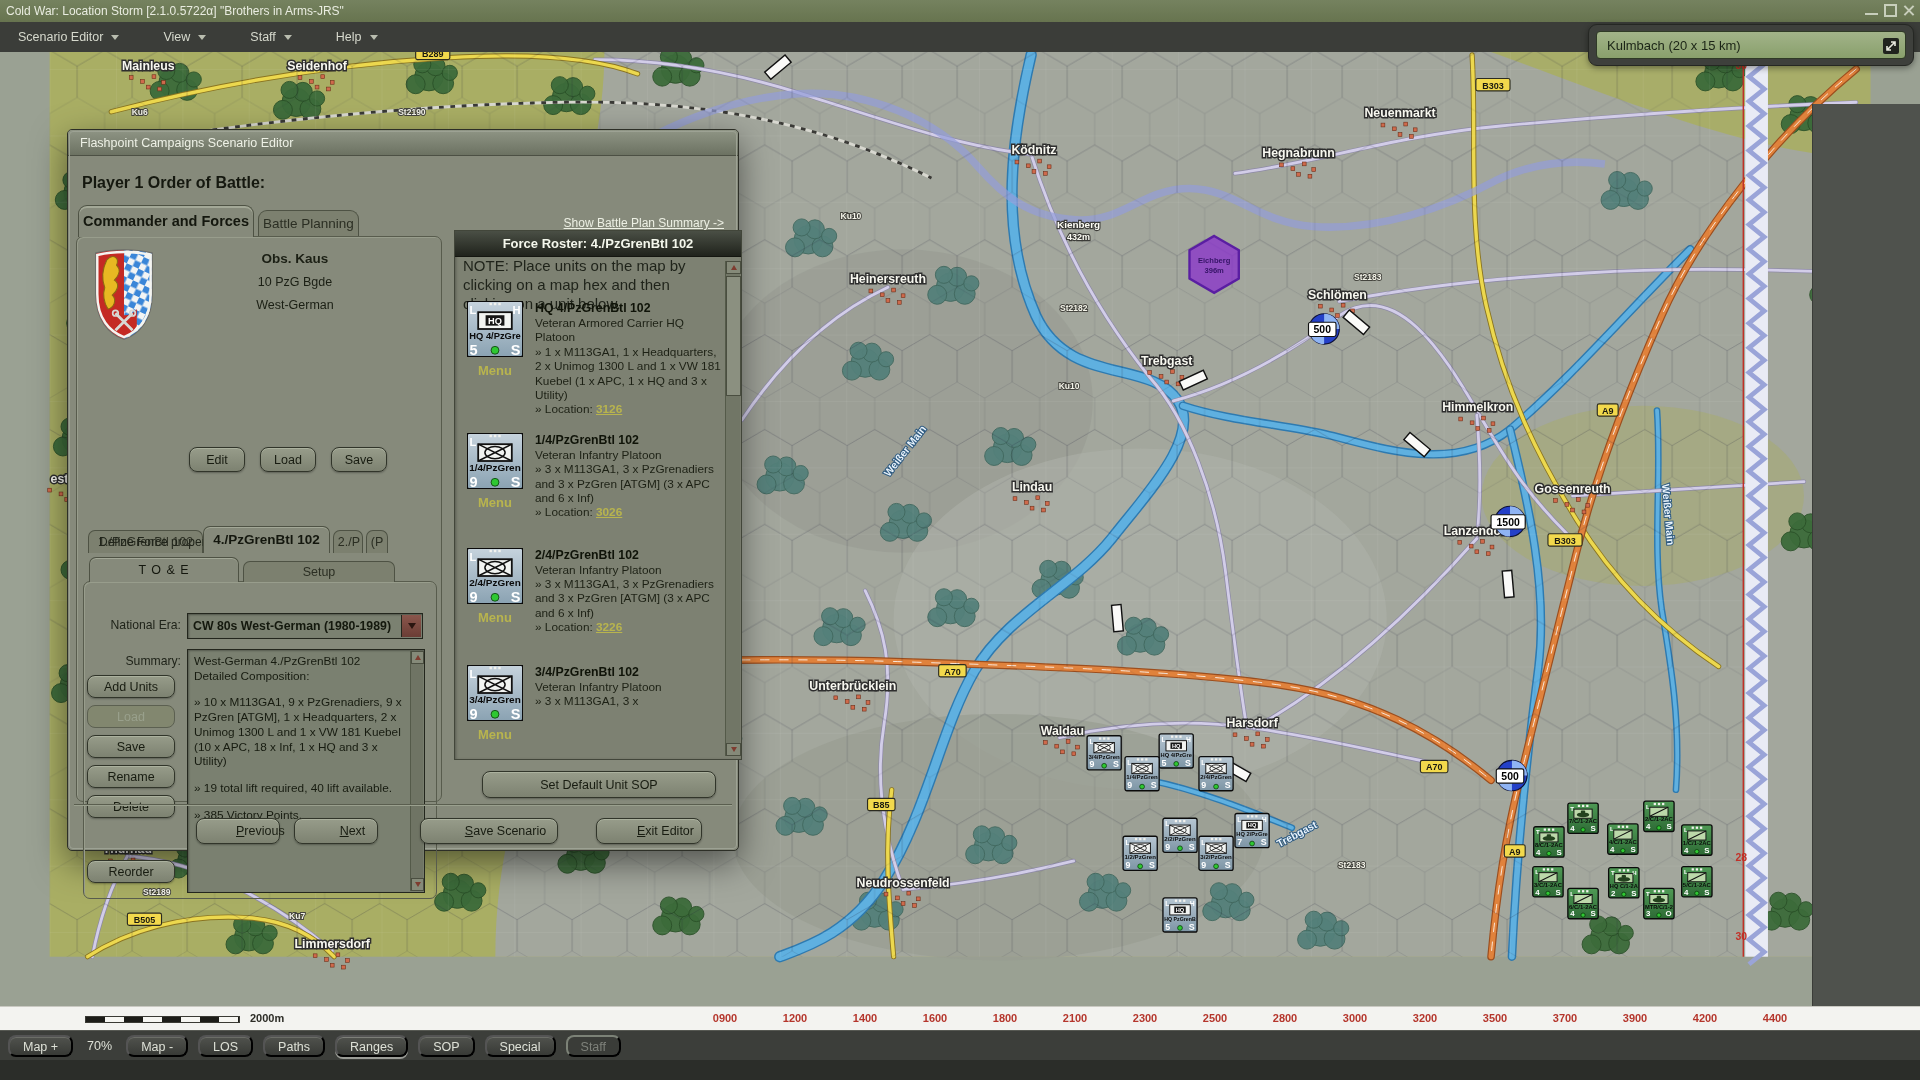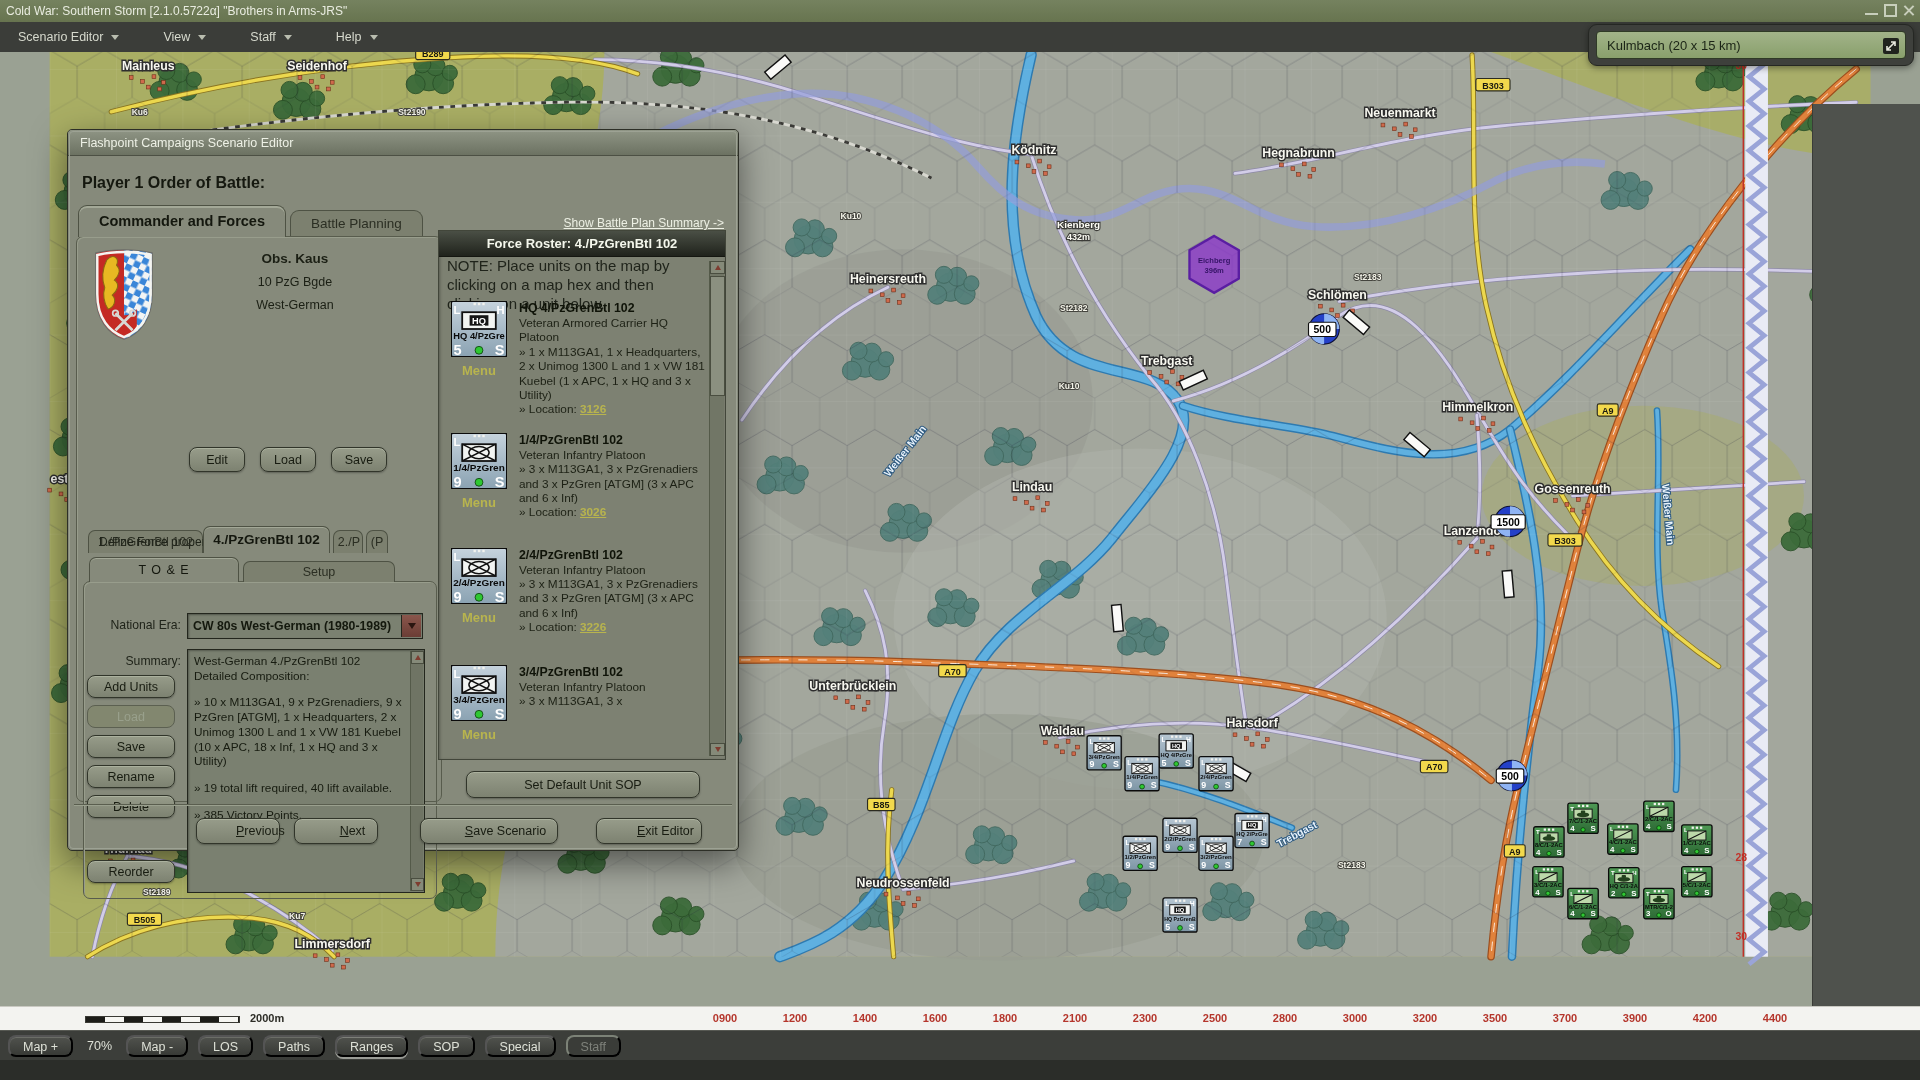--- a/index.html
+++ b/index.html
@@ -47,21 +47,21 @@
   .tb-text{color:#dde0d6;font-size:12.5px;margin:0 14px 0 4px;}
   .footerbar{position:absolute;left:0;top:1060px;width:1920px;height:20px;background:#2b2d29;}
   
   .dialog{position:absolute;left:67px;top:129px;width:672px;height:722px;background:#868a7b;
     border:1px solid #2d2f27;border-radius:5px;box-shadow:0 12px 34px rgba(0,0,0,.5);z-index:30;}
   .dialog:before{content:"";position:absolute;inset:1px;border:1px solid #9da294;border-radius:4px;pointer-events:none;}
   .dlg-title{height:26px;background:linear-gradient(#8f9585,#6c7262);border-bottom:1px solid #4c5044;
     border-radius:4px 4px 0 0;color:#eef1e6;font-size:12.5px;line-height:26px;padding-left:12px;}
   .dlg-heading{position:absolute;left:14px;top:44px;font-size:16px;font-weight:bold;color:#15180f;}
   .main-tabs{position:absolute;left:10px;top:74px;display:flex;align-items:flex-end;height:33px;}
-  .mtab{border:1px solid #4e5244;border-bottom:none;border-radius:9px 9px 0 0;padding:0 20px;cursor:default;}
+  .mtab{border:1px solid #4e5244;border-bottom:none;border-radius:9px 9px 0 0;padding:0 4px;cursor:default;}
   .mtab.active{background:#868a7b;height:32px;line-height:30px;font-weight:bold;font-size:14.5px;color:#14170e;
     box-shadow:inset 0 2px 0 #a3a897;position:relative;z-index:2;}
   .mtab.inactive{background:#7c806f;height:27px;line-height:26px;font-size:13.5px;color:#2b2e23;margin-left:4px;}
   .show-plan{position:absolute;right:14px;top:86px;color:#edf0e4;font-size:12px;text-decoration:underline;cursor:pointer;}
   .groupbox{position:absolute;border:1px solid #585c4d;border-radius:7px;box-shadow:inset 1px 1px 0 #989d8c;}
   .gb-left{left:8px;top:106px;width:366px;height:566px;}
   .shield{position:absolute;left:14px;top:10px;}
   .cmdr-block{position:absolute;left:96px;top:14px;width:244px;text-align:center;color:#1b1f14;}
   .cmdr-name{font-weight:bold;font-size:13.5px;margin-bottom:9px;}
   .cmdr-line{font-size:12.5px;margin-bottom:9px;}
@@ -99,40 +99,40 @@
   .vs-up{top:0;} .vs-dn{bottom:0;}
   .vs-up i{width:0;height:0;border-left:3.5px solid transparent;border-right:3.5px solid transparent;border-bottom:5px solid #7e3c30;}
   .vs-dn i{width:0;height:0;border-left:3.5px solid transparent;border-right:3.5px solid transparent;border-top:5px solid #7e3c30;}
   .vs-thumb{position:absolute;left:0;top:14px;width:13px;height:64px;background:#8b9080;border:1px solid #4a4e40;}
   .side-btns{position:absolute;left:10px;top:438px;width:90px;}
   .side-btns .sbtn{display:block;width:88px;height:23px;margin-bottom:7px;}
   .dlg-div{position:absolute;left:6px;right:6px;top:674px;height:0;border-top:1px solid #5a5e4f;border-bottom:1px solid #9aa08e;}
   .fbtn{position:absolute;height:26px;padding-left:39px;}
   .u{text-decoration:underline;}
   
-  .roster{position:absolute;left:370px;top:100px;width:288px;height:530px;background:#7d8172;
+  .roster{position:absolute;left:386px;top:100px;width:288px;height:530px;background:#7d8172;
     border:1px solid #42463a;box-shadow:inset 1px 1px 3px rgba(0,0,0,.3);}
   .roster-hd{height:26px;background:linear-gradient(#4a4f45,#20231c);color:#f4f7ec;font-weight:bold;
     font-size:13px;text-align:center;line-height:26px;border-bottom:1px solid #141610;}
   .roster-note{padding:0 24px 0 8px;font-size:15px;color:#1f231a;line-height:1.25;}
   .roster-list{position:absolute;left:2px;top:70px;right:18px;bottom:3px;overflow:hidden;}
   .entry{display:flex;gap:9px;padding:0 2px 0 7px;}
   .icol{width:62px;flex:0 0 62px;text-align:center;}
   .mlink{display:inline-block;margin-top:2px;font-size:13px;font-weight:bold;color:#b8b44e;cursor:pointer;}
   .etxt{flex:1;font-size:11.8px;color:#1d2115;line-height:1.22;}
   .ename{font-weight:bold;font-size:12.3px;color:#0f1308;}
   .eloc a{color:#b8b44e;text-decoration:underline;font-weight:bold;cursor:pointer;}
   .r-scroll{position:absolute;right:1px;top:30px;bottom:3px;width:15px;background:#71766六6;background-color:#717666;border-left:1px solid #545a49;}
   .sop-btn{left:27px;top:540px;width:234px;height:27px;position:absolute;font-size:12.5px;}
 </style>
 </head>
 <body>
 
 <div class="titlebar">
-  <span>Cold War: Southern Storm  [2.1.0.5722α]  "Brothers in Arms-JRS"</span>
+  <span>Cold War: Location Storm  [2.1.0.5722α]  "Brothers in Arms-JRS"</span>
   <span class="win-ctrls">
     <span class="ic-min"></span>
     <span class="ic-max"></span>
     <span class="ic-close"></span>
   </span>
 </div>
 <div class="menubar" id="menu-items">
     <div class="menu-item">
       <span>Scenario Editor</span>
       <span class="caret"></span>

